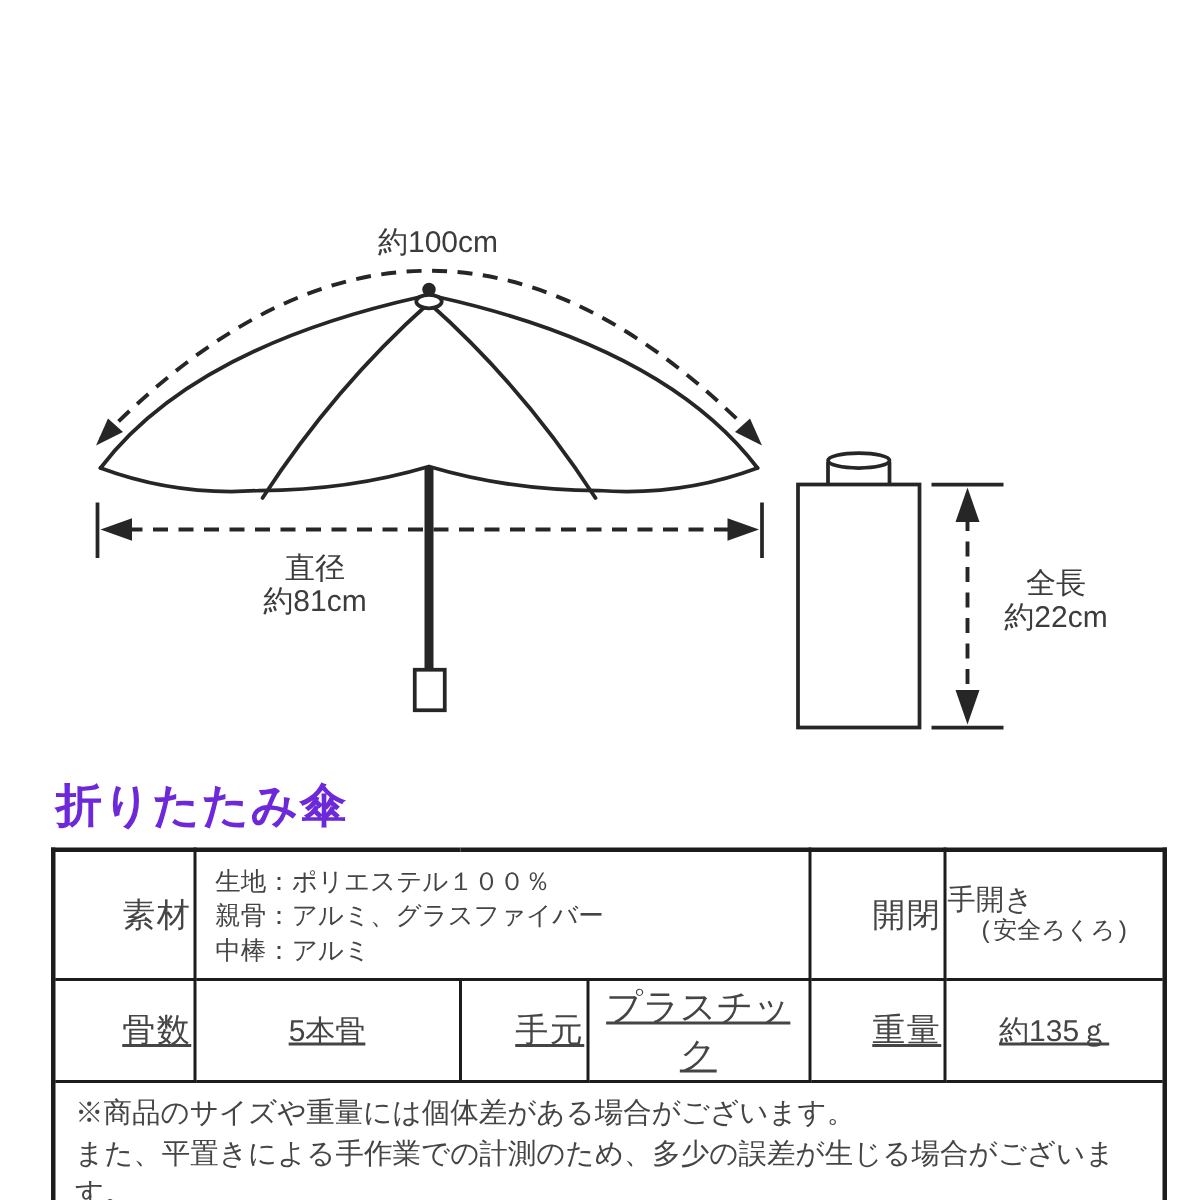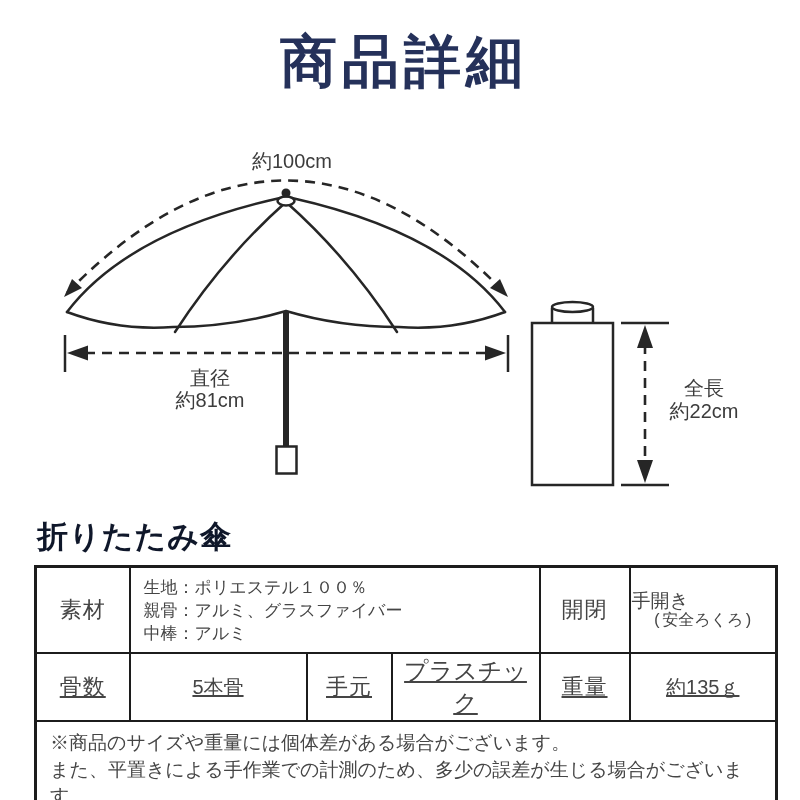--- a/index.html
+++ b/index.html
@@ -6,54 +6,53 @@
   .page{
     position:relative;width:800px;height:800px;background:#ffffff;overflow:hidden;
     font-family:"Liberation Sans",sans-serif;color:#3f3f3f;
   }
   .title{
     position:absolute;top:24px;left:0;width:100%;text-align:center;
     font-size:57px;font-weight:800;letter-spacing:5px;color:#25315a;padding-left:8px;
     box-sizing:border-box;
   }
   .section-heading{
-    position:absolute;left:37px;top:516px;font-size:31px;font-weight:700;color:#0f172a;
+    position:absolute;left:37px;top:516px;font-size:31px;font-weight:700;color:#6d28d9;
     letter-spacing:1px;
   }
   svg.open-umbrella{position:absolute;left:40px;top:140px;}
   svg.folded-umbrella{position:absolute;left:520px;top:290px;}
   svg text{font-family:"Liberation Sans",sans-serif;fill:#3c3c3c;font-size:20px;}
   .stroke{fill:none;stroke:#262626;stroke-width:2.5;stroke-linecap:round;stroke-linejoin:round;}
   .stroke-sq{fill:none;stroke:#262626;stroke-width:2.5;stroke-linecap:butt;}
   .dash{fill:none;stroke:#262626;stroke-width:2.6;stroke-dasharray:10 7;stroke-linecap:butt;}
   .fillshape{fill:#262626;stroke:none;}
   .whitefill{fill:#ffffff;stroke:#262626;stroke-width:2.5;}
   table.spec{
     position:absolute;left:34px;top:565px;width:741px;
     border-collapse:collapse;table-layout:fixed;
     border:3px solid #1c1c1c;color:#454545;
   }
   table.spec td{border:2px solid #1c1c1c;background:#ffffff;vertical-align:middle;overflow:hidden;}
-  td.lbl{text-align:center;font-size:22px;letter-spacing:1px;}
+  td.lbl{text-align:right;font-size:22px;letter-spacing:1px;}
   td.ctr{text-align:center;}
   td.material-cell{padding:4px 4px 4px 13px;font-size:17px;line-height:23px;}
   .oc-line1{font-size:19px;line-height:23px;text-align:left;}
   .oc-line2{font-size:16px;line-height:19px;text-align:center;font-family:Liberation Mono, monospace;}
   td.val{font-size:20px;margin-left:22px;}
   td.notes-cell{padding:8px 13px;font-size:19px;line-height:26.5px;vertical-align:top;}
   tr.r1 td{height:76px;}
   tr.r2 td{height:48px;text-decoration:underline;}
   tr.r3 td{height:72px;}
 </style>
 </head>
 <body>
 
 <div class="page">
 
-  <div class="title">商品詳細</div>
 
   <svg class="open-umbrella" width="480" height="345" viewBox="0 0 480 345">
 
     <text x="252" y="28" text-anchor="middle">約100cm</text>
 
     <path class="dash" d="M 27 153 Q 246 -72 465 153"></path>
     <polygon class="fillshape" points="24,157 32,139 42,148"></polygon>
     <polygon class="fillshape" points="468,157 460,139 450,148"></polygon>
 
     <path class="stroke" d="M 27 172 Q 88 92 240 58"></path>

